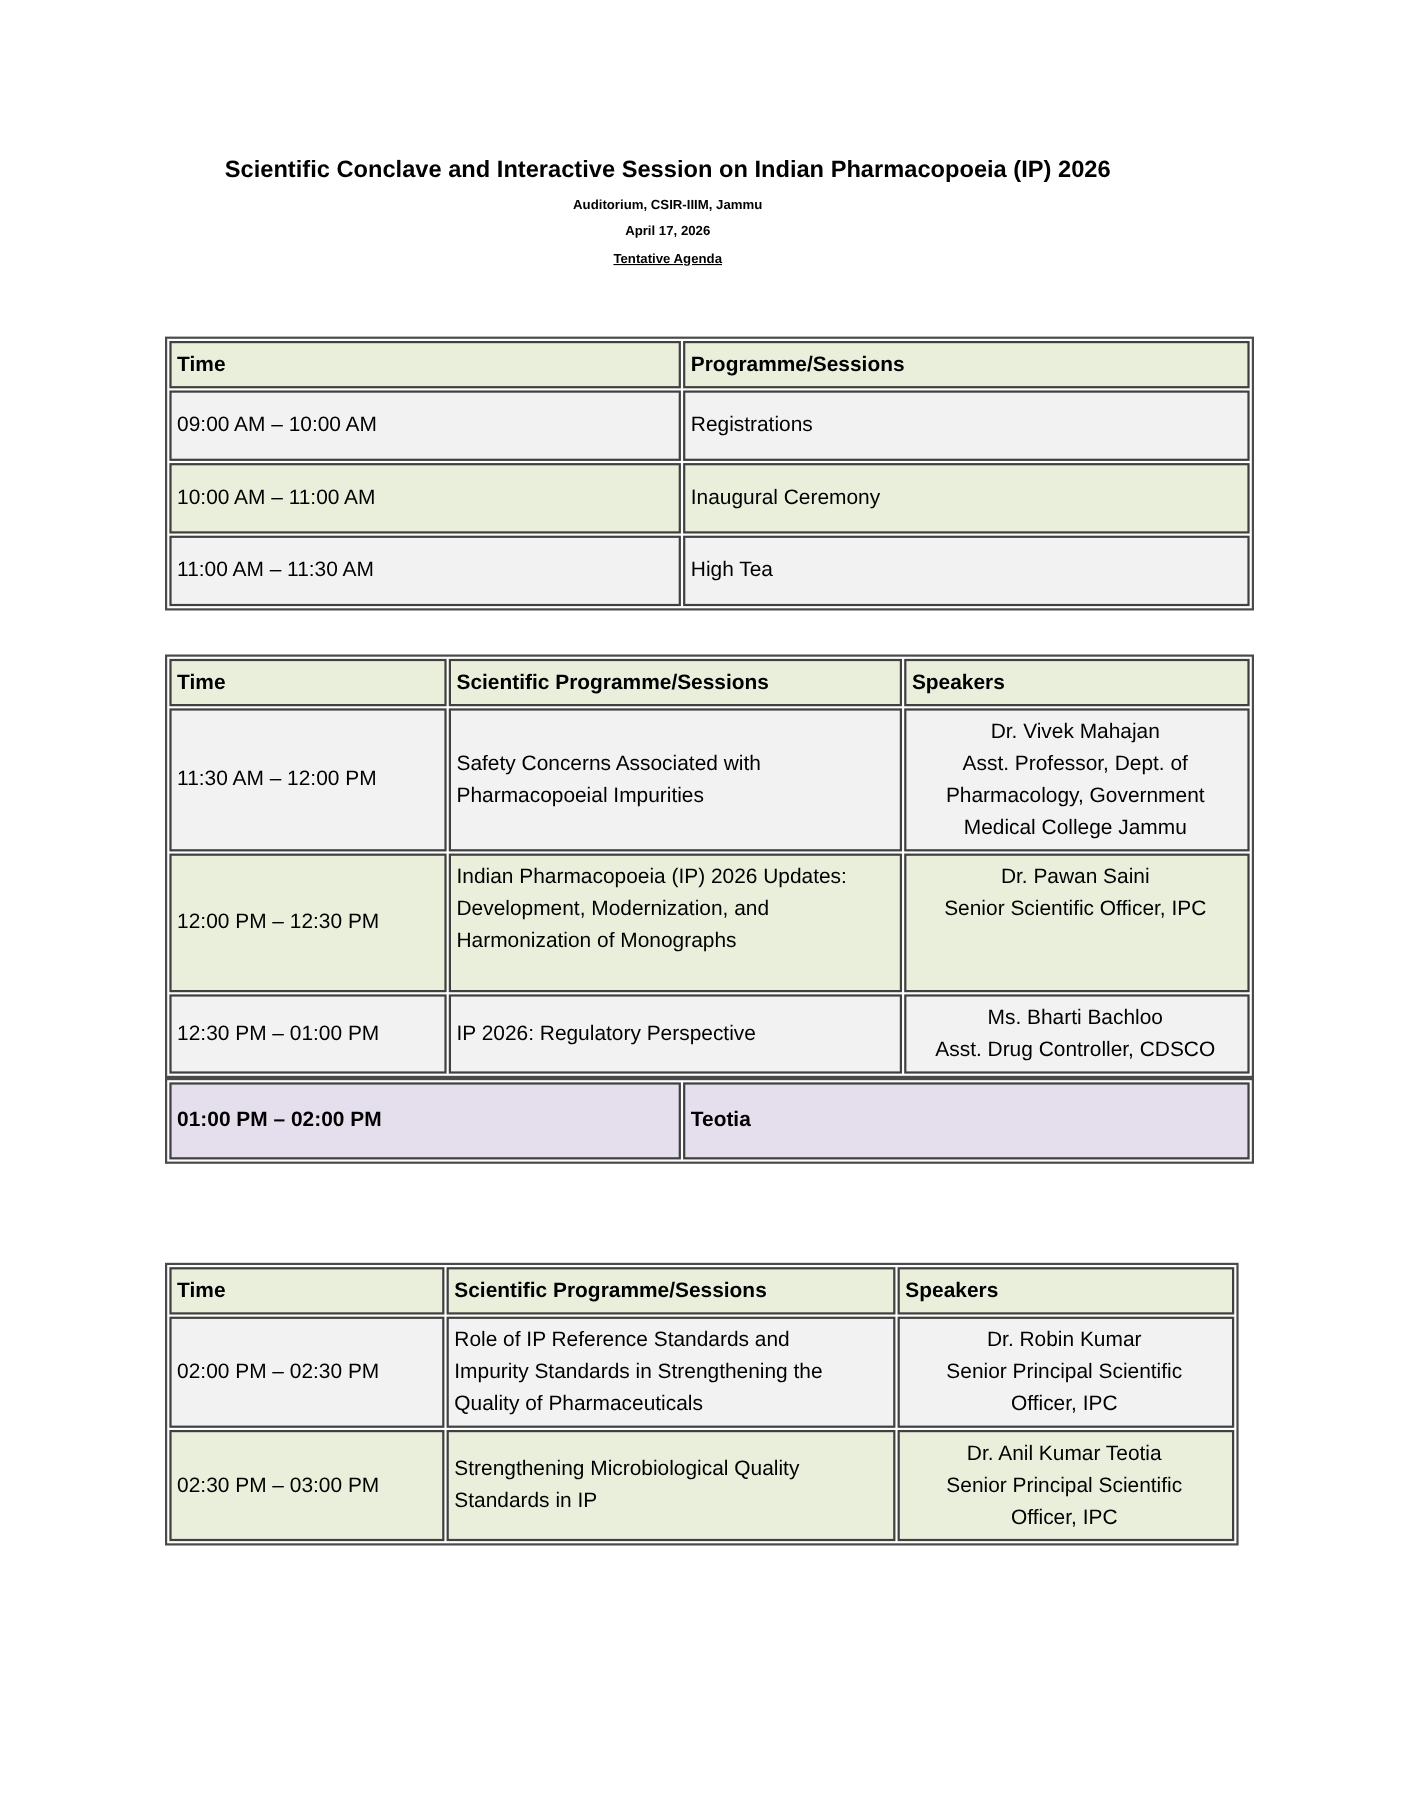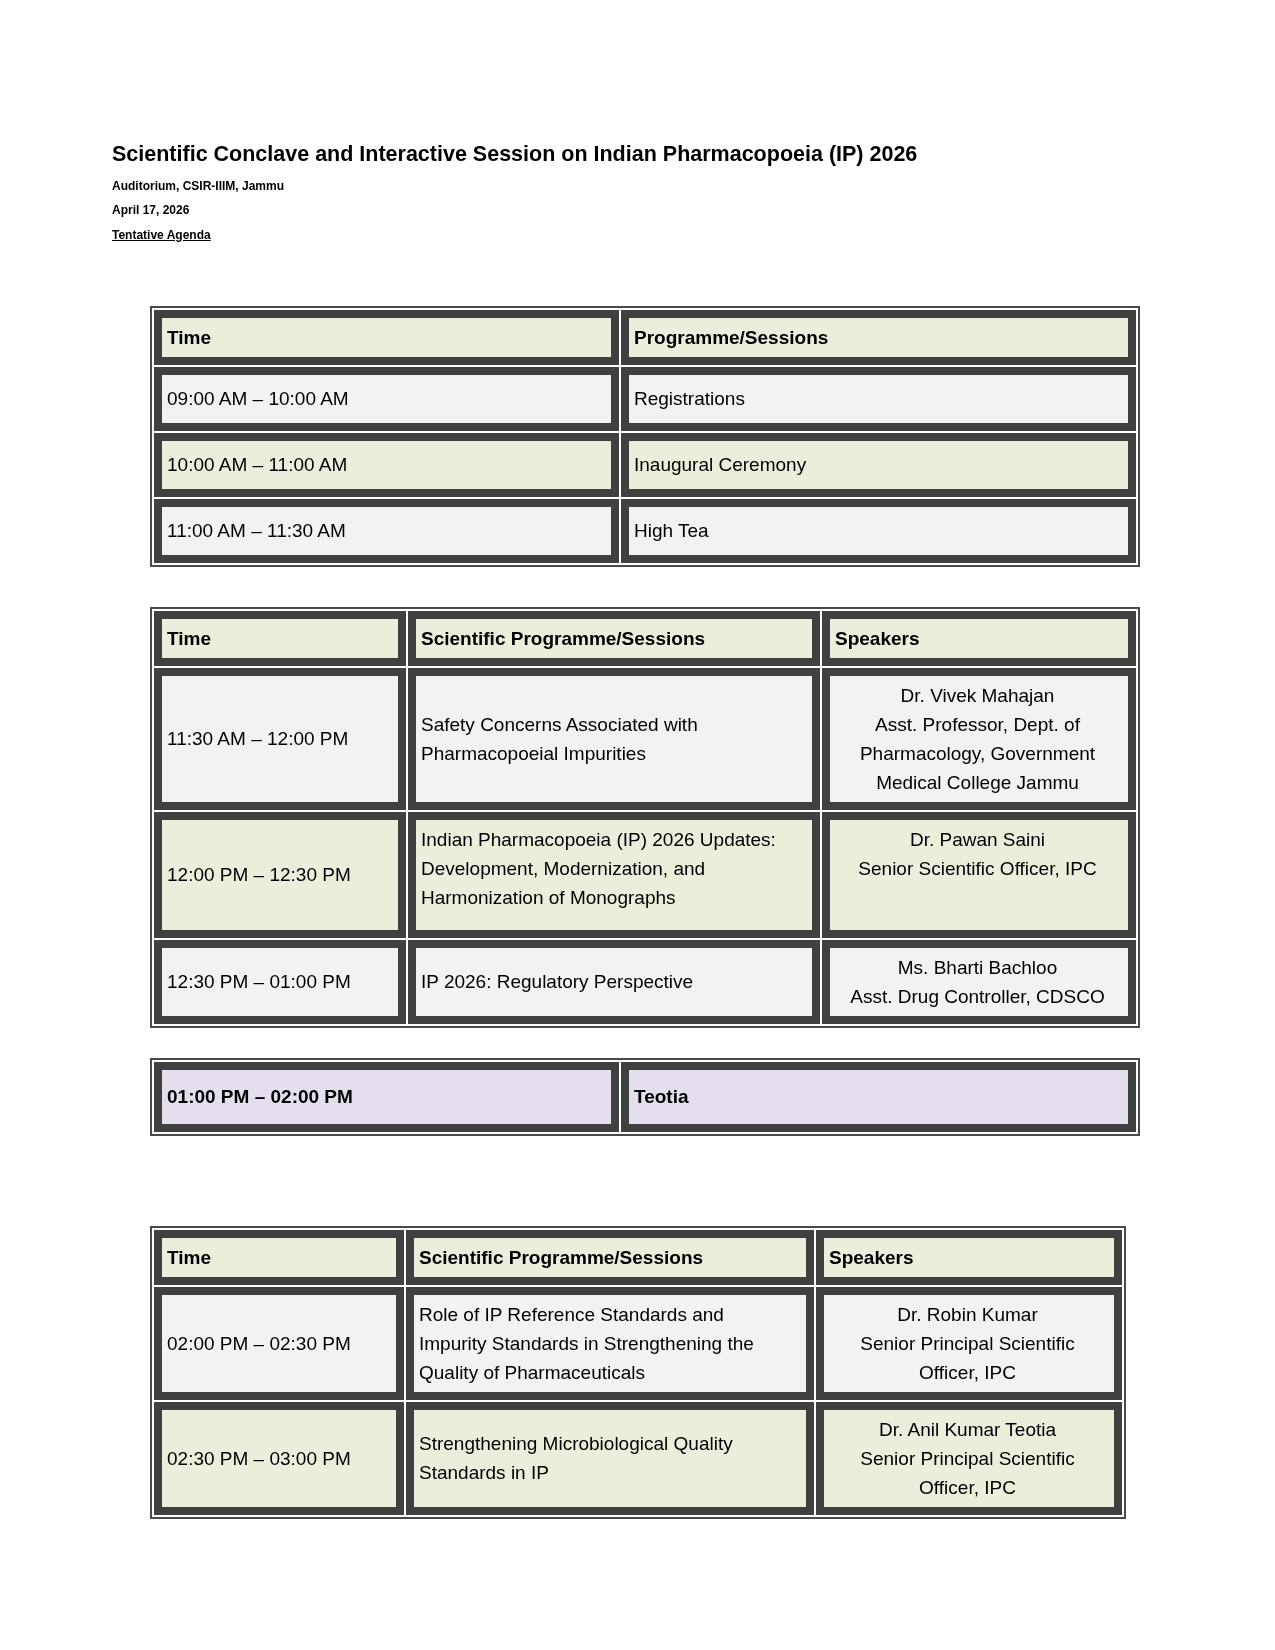--- a/index.html
+++ b/index.html
@@ -9,20 +9,21 @@
     background: #ffffff;
     font-family: "Liberation Sans", sans-serif;
     color: #000000;
   }
   .doc { padding-top: 142px; }
 
   
   .title-block {
     width: 990px;
     margin-left: 112px;
+    text-align: center;
   }
   .doc-title {
     font-size: 21.5px;
     font-weight: 700;
     line-height: 1.15;
     margin: 0 0 12px 0;
   }
   .doc-sub {
     font-size: 12px;
     font-weight: 700;
@@ -34,21 +35,21 @@
   
   table.agenda {
     border-collapse: separate;
     border-spacing: 2px;
     border: 2px solid #4a4a4a;
     table-layout: fixed;
     margin-left: 150px;
     background: #ffffff;
   }
   table.agenda td {
-    border: 8px solid #404040;
+    border: 2px solid #404040;
     font-size: 19px;
     line-height: 29px;
     padding: 5px 8px 5px 5px;
     vertical-align: middle;
     white-space: pre-line;
     overflow: hidden;
   }
   .bg-green  { background: #eaefdc; }
   .bg-gray   { background: #f2f2f2; }
   .bg-purple { background: #e5dfed; }
@@ -62,21 +63,21 @@
   #t1 { width: 990px; margin-top: 64px; }
   #t1 tr.data td { height: 64px; }
 
   
   #t2 { width: 990px; margin-top: 40px; }
   #t2 tr.r3 td { height: 66px; }
   #t2 tr.tall td { height: 126px; }
   #t2 tr.tall td.vtop { vertical-align: top; }
 
   
-  #lunch { width: 990px; margin-top: 30px; }
+  #lunch { width: 990px; }
   #lunch td { height: 70px; }
 
   
   #t3 { width: 976px; margin-top: 90px; }
   #t3 tr.data td { height: 100px; margin-left: 28px; }
 </style>
 </head>
 <body>
 
 <div class="doc">

